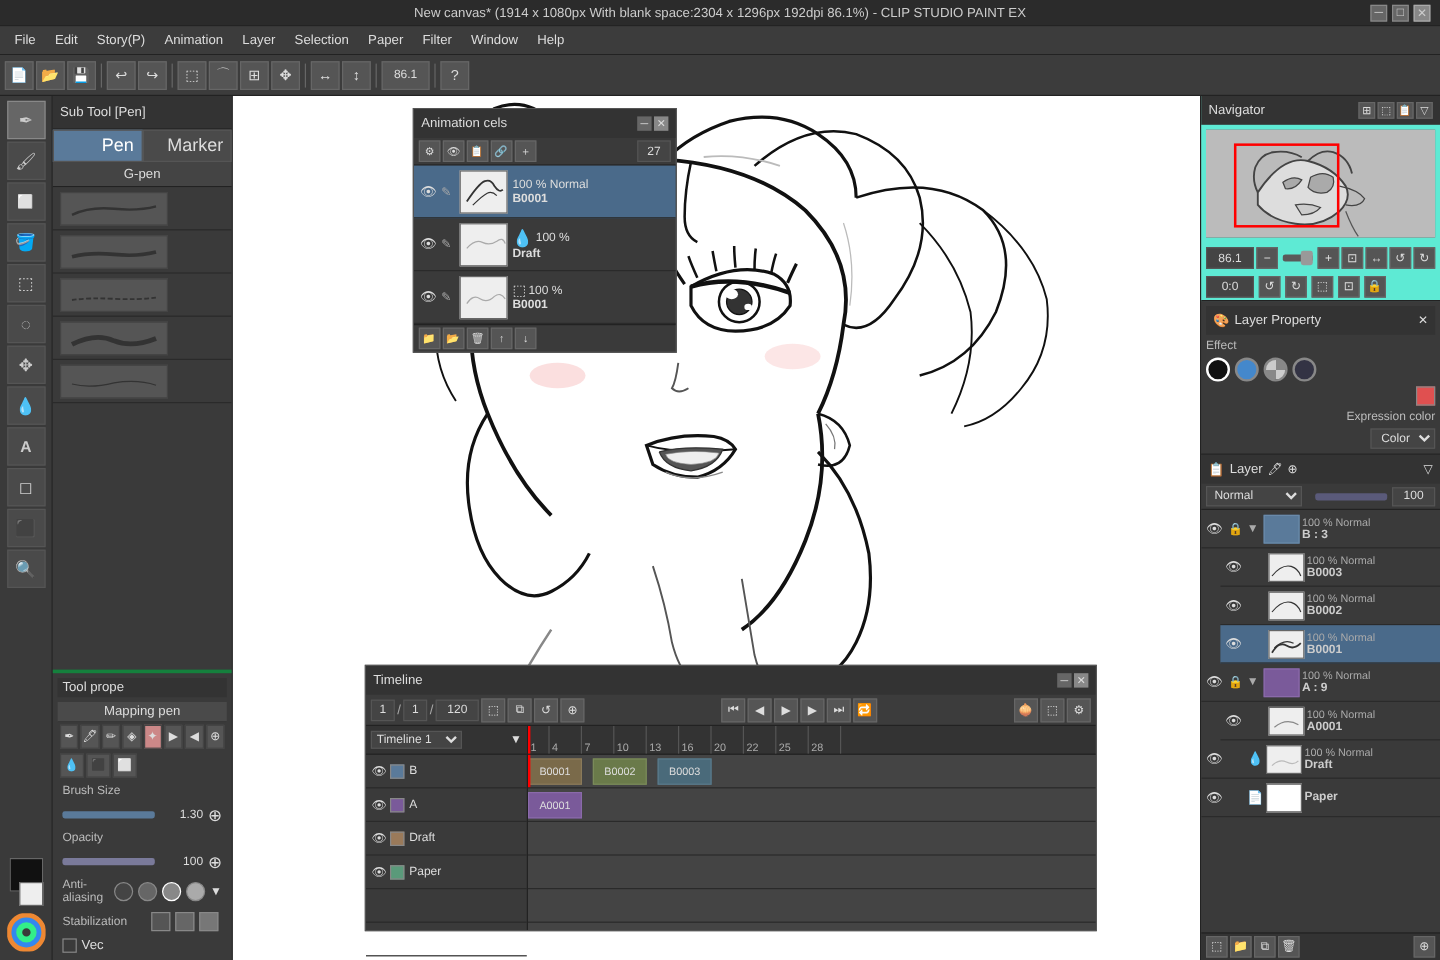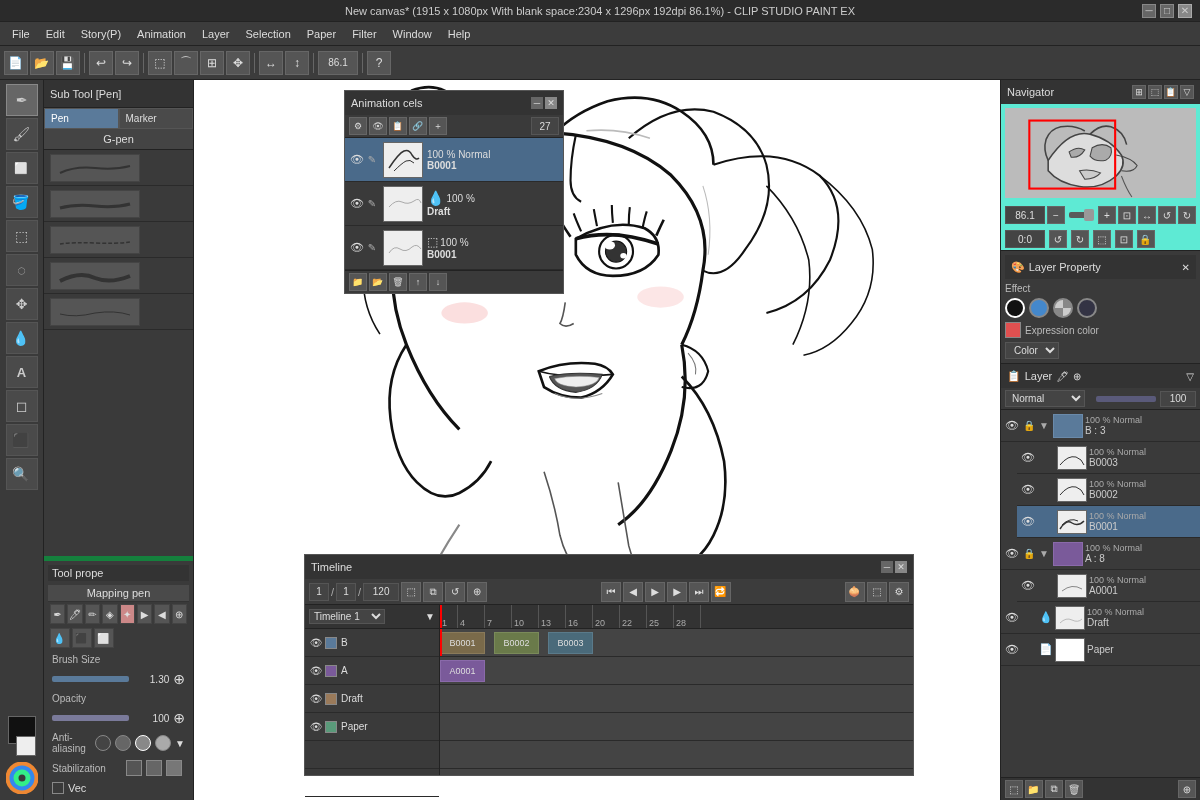--- a/index.html
+++ b/index.html
@@ -22,29 +22,29 @@
 
     
     #left-tools { width: 44px; background: #3a3a3a; border-right: 1px solid #222; display: flex; flex-direction: column; align-items: center; padding: 4px 0; gap: 2px; }
     .tool-icon { width: 32px; height: 32px; background: #4a4a4a; border: 1px solid #555; display: flex; align-items: center; justify-content: center; cursor: pointer; font-size: 14px; color: #ccc; }
     .tool-icon.active { background: #666; border-color: #888; }
 
     
     #sub-panel { width: 150px; background: #3a3a3a; border-right: 1px solid #222; display: flex; flex-direction: column; }
     #sub-panel-header { height: 28px; background: #333; display: flex; align-items: center; padding: 0 6px; font-size: 11px; border-bottom: 1px solid #222; }
     .sub-tabs { display: flex; background: #3a3a3a; }
-    .sub-tab { flex: 1; padding: 4px 6px; text-align: left; cursor: pointer; font-size: 10px; background: #4a4a4a; border: 1px solid #555; }
+    .sub-tab { flex: 1; padding: 4px 6px; text-align: right; cursor: pointer; font-size: 15px; background: #4a4a4a; border: 1px solid #555; }
     .sub-tab.active { background: #5a7a9a; color: white; }
     .sub-tab-label { padding: 4px 8px; background: #444; font-size: 11px; text-align: center; border-bottom: 1px solid #222; }
     .brush-list { flex: 1; overflow-y: auto; background: #3a3a3a; }
     .brush-item { height: 36px; border-bottom: 1px solid #2a2a2a; display: flex; align-items: center; padding: 0 6px; cursor: pointer; }
     .brush-preview { width: 90px; height: 28px; background: #555; border: 1px solid #444; margin-right: 4px; display: flex; align-items: center; justify-content: center; }
 
     
-    #tool-props { background: #3a3a3a; border-top: 5px solid #15803d; padding: 4px; }
+    #tool-props { background: #3a3a3a; border-top: 3px solid #15803d; padding: 4px; }
     #tool-props-header { font-size: 11px; background: #333; padding: 2px 4px; margin-bottom: 4px; }
     .prop-name { padding: 2px 4px; background: #4a4a4a; font-size: 11px; border-bottom: 1px solid #333; text-align: center; }
     .prop-row { display: flex; align-items: center; padding: 2px 4px; gap: 4px; margin: 2px 0; }
     .prop-label { width: 70px; font-size: 10px; color: #bbb; }
     .prop-slider { flex: 1; height: 6px; background: #5a7a9a; border-radius: 2px; }
     .prop-value { width: 36px; text-align: right; font-size: 10px; }
     .icon-row { display: flex; gap: 2px; padding: 2px; }
     .small-icon { width: 20px; height: 20px; background: #555; border: 1px solid #444; display: flex; align-items: center; justify-content: center; font-size: 10px; cursor: pointer; }
     .anti-alias-options { display: flex; gap: 4px; align-items: center; }
     .aa-circle { width: 16px; height: 16px; border-radius: 50%; border: 1px solid #888; cursor: pointer; }
@@ -64,39 +64,39 @@
     .nav-input { width: 40px; height: 18px; background: #444; border: 1px solid #555; color: #ddd; font-size: 10px; text-align: center; }
     .nav-btn { width: 18px; height: 18px; background: #555; border: 1px solid #666; display: flex; align-items: center; justify-content: center; cursor: pointer; font-size: 10px; }
 
     
     #layer-property { background: #3a3a3a; border-bottom: 1px solid #222; padding: 4px; }
     #lp-header { height: 24px; background: #333; display: flex; align-items: center; padding: 0 6px; font-size: 11px; justify-content: space-between; margin-bottom: 4px; }
     .effect-label { font-size: 10px; color: #bbb; margin-bottom: 4px; }
     .color-circles { display: flex; gap: 4px; margin-bottom: 4px; }
     .color-circle { width: 20px; height: 20px; border-radius: 50%; border: 2px solid #888; cursor: pointer; }
     .color-circle.active { border-color: white; }
-    .expr-row { display: flex; align-items: center; gap: 4px; }
+    .expr-row { display: flex; align-items: flex-end; gap: 4px; flex-direction: column; }
     .expr-label { font-size: 10px; color: #bbb; }
     .expr-select { background: #444; border: 1px solid #555; color: #ddd; font-size: 10px; padding: 1px 4px; }
     .color-swatch { width: 16px; height: 16px; background: #e05050; border: 1px solid #888; }
 
     
     #layer-panel { flex: 1; background: #3a3a3a; display: flex; flex-direction: column; overflow: hidden; }
     #layer-header { height: 24px; background: #333; display: flex; align-items: center; padding: 0 6px; font-size: 11px; justify-content: space-between; }
     #layer-controls { display: flex; align-items: center; padding: 2px 4px; gap: 2px; border-bottom: 1px solid #222; }
     .blend-select { background: #444; border: 1px solid #555; color: #ddd; font-size: 10px; padding: 1px 2px; width: 80px; }
     .opacity-input { width: 36px; height: 16px; background: #444; border: 1px solid #555; color: #ddd; font-size: 10px; text-align: center; }
     .layer-list { flex: 1; overflow-y: auto; background: #3a3a3a; }
     .layer-item { display: flex; align-items: center; padding: 1px 2px; height: 32px; border-bottom: 1px solid #2a2a2a; cursor: pointer; }
     .layer-item.active { background: #4a6a8a; }
     .layer-vis { width: 18px; height: 18px; display: flex; align-items: center; justify-content: center; cursor: pointer; font-size: 11px; }
     .layer-lock { width: 18px; height: 18px; display: flex; align-items: center; justify-content: center; font-size: 10px; }
     .layer-thumb { width: 30px; height: 24px; background: #eee; border: 1px solid #666; margin: 0 2px; }
     .layer-info { flex: 1; font-size: 9px; color: #ccc; }
-    .layer-name { font-size: 10px; font-weight: normal; }
+    .layer-name { font-size: 10px; font-weight: bold; }
     .layer-meta { font-size: 9px; color: #aaa; }
     .layer-indent { margin-left: 16px; }
 
     
     #anim-panel { position: absolute; top: 10px; left: 150px; width: 220px; background: #3a3a3a; border: 1px solid #555; z-index: 100; }
     #anim-panel-header { height: 24px; background: #333; display: flex; align-items: center; padding: 0 6px; font-size: 11px; justify-content: space-between; cursor: move; }
     .anim-controls { display: flex; align-items: center; padding: 2px 4px; gap: 2px; border-bottom: 1px solid #222; }
     .anim-btn { width: 18px; height: 18px; background: #555; border: 1px solid #666; display: flex; align-items: center; justify-content: center; cursor: pointer; font-size: 9px; }
     .anim-num { width: 28px; height: 18px; background: #444; border: 1px solid #555; color: #ddd; font-size: 10px; text-align: center; }
     .cel-item { display: flex; align-items: center; padding: 2px 4px; height: 44px; border-bottom: 1px solid #2a2a2a; cursor: pointer; }
@@ -135,21 +135,21 @@
     
     #sketch-svg { width: 100%; height: 100%; }
     
     .vec-row { display: flex; align-items: center; padding: 2px 4px; }
     .checkbox-sm { width: 12px; height: 12px; border: 1px solid #888; margin-right: 4px; display: flex; align-items: center; justify-content: center; font-size: 8px; }
   </style>
 </head>
 <body>
 
 <div id="titlebar">
-  <span>New canvas* (1915 x 1080px With blank space:2304 x 1296px 192dpi 86.1%)  -  CLIP STUDIO PAINT EX</span>
+  <span>New canvas* (1914 x 1080px With blank space:2304 x 1296px 192dpi 86.1%)  -  CLIP STUDIO PAINT EX</span>
   <div style="position:absolute; right: 8px; display:flex; gap:4px;">
     <div style="width:14px;height:14px;background:#666;border:1px solid #888;display:flex;align-items:center;justify-content:center;font-size:10px;cursor:pointer;">─</div>
     <div style="width:14px;height:14px;background:#666;border:1px solid #888;display:flex;align-items:center;justify-content:center;font-size:10px;cursor:pointer;">□</div>
     <div style="width:14px;height:14px;background:#888;border:1px solid #aaa;display:flex;align-items:center;justify-content:center;font-size:10px;cursor:pointer;">✕</div>
   </div>
 </div>
 
 <div id="menubar">
   <div class="menu-item">File</div>
   <div class="menu-item">Edit</div>
@@ -734,21 +734,21 @@
           </div>
         </div>
 
         <div class="layer-item">
           <div class="layer-vis">👁</div>
           <div class="layer-lock">🔒</div>
           <span style="font-size:10px;margin-right:2px;color:#aaa;">▼</span>
           <div class="layer-thumb" style="background:#7a5a9a;border-color:#8a6aaa;"></div>
           <div class="layer-info">
             <div class="layer-meta">100 % Normal</div>
-            <div class="layer-name">A : 8</div>
+            <div class="layer-name">A : 9</div>
           </div>
         </div>
 
         <div class="layer-item layer-indent">
           <div class="layer-vis">👁</div>
           <div class="layer-lock"></div>
           <div class="layer-thumb">
             <svg width="28" height="22">
                 <path d="M4,16 Q14,8 24,14" stroke="#888" stroke-width="1" fill="none"></path>
               </svg>

